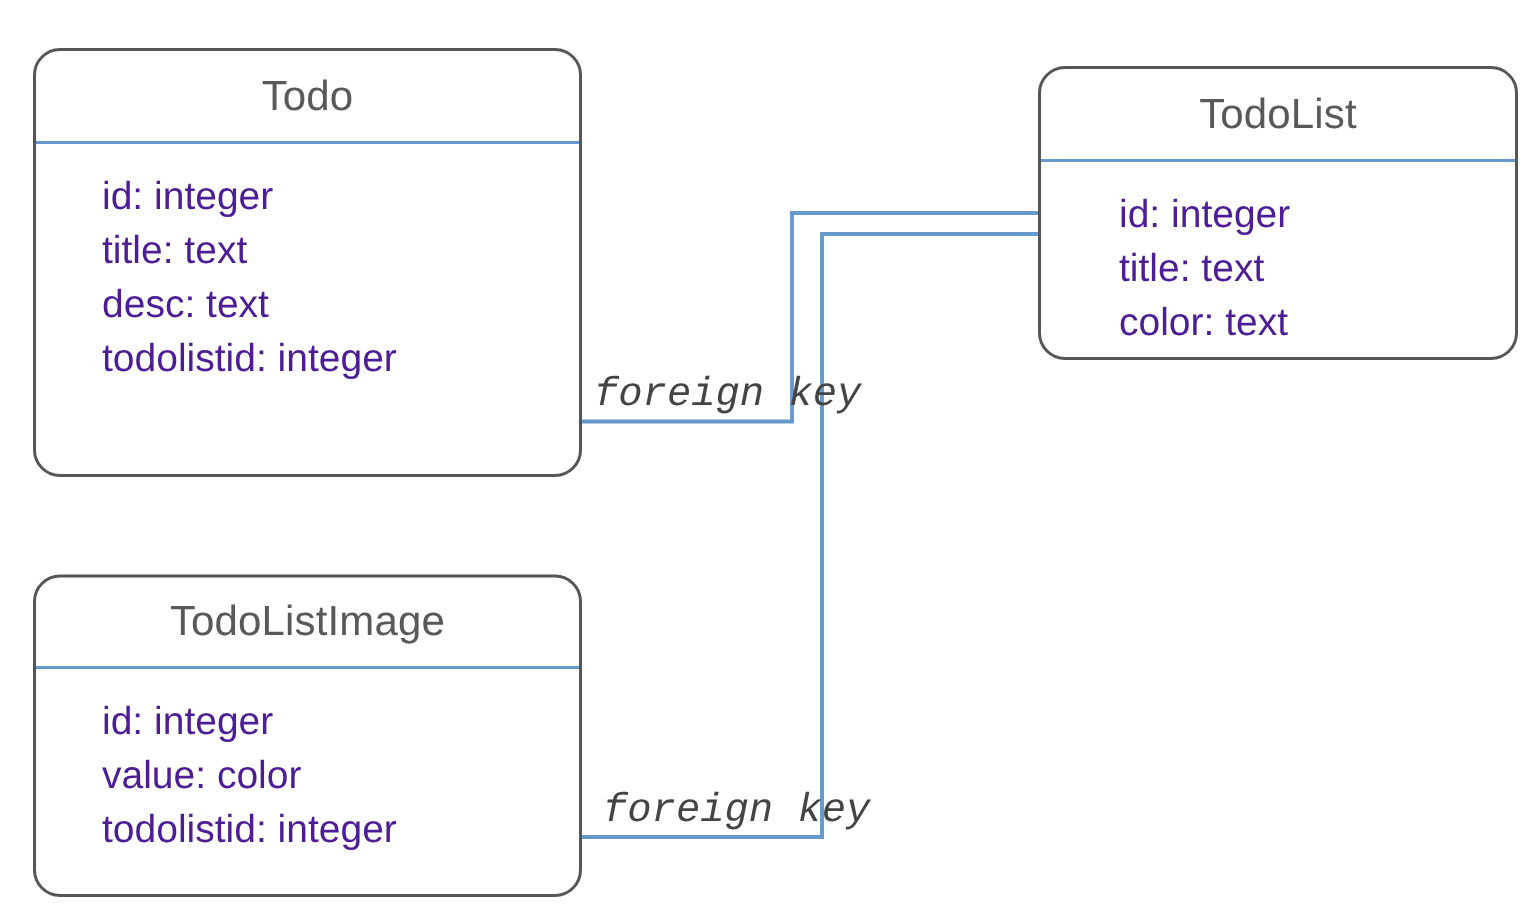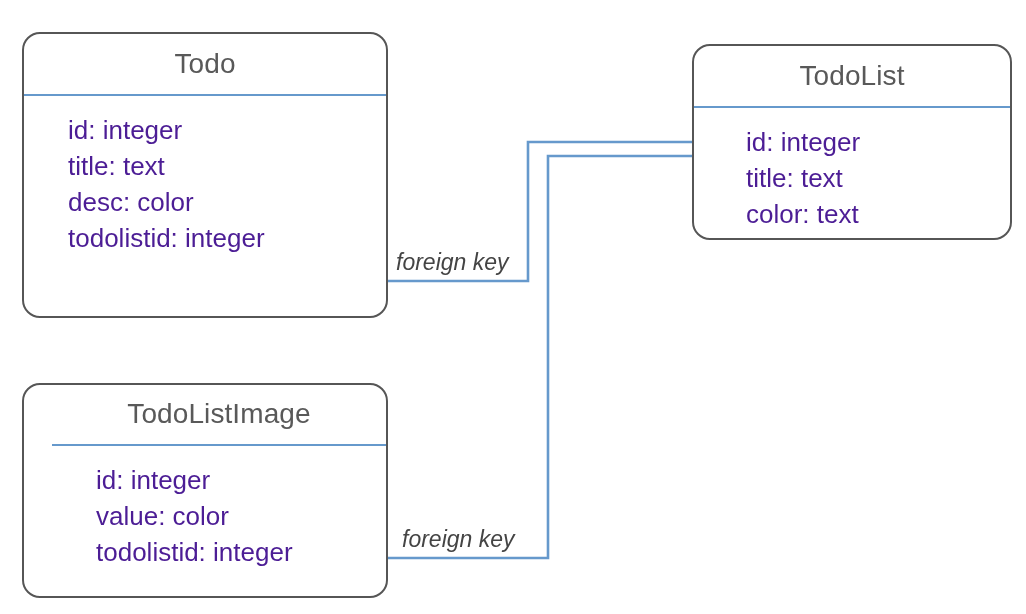--- a/index.html
+++ b/index.html
@@ -82,32 +82,31 @@
   #entity-todolist .entity-title { margin-top: 16px; }
   #entity-todolist .entity-divider { margin-top: 16px; }
   #entity-todolist .attr-list { margin: 16px 0 0 52px; }
 
   
   #entity-todolistimage {
     left: 22px;
     top: 383px;
     width: 366px;
     height: 215px;
-    padding-left: 28px;
   }
   #entity-todolistimage .entity-title { margin-top: 15px; }
   #entity-todolistimage .entity-divider { margin-top: 16px; }
   #entity-todolistimage .attr-list { margin: 16px 0 0 44px; }
 
   .edge-label {
     position: absolute;
     color: #444444;
-    font-size: 23px;
+    font-size: 27px;
     font-style: italic;
-    font-family: Liberation Sans, sans-serif;
+    font-family: Liberation Mono, monospace;
     white-space: nowrap;
     z-index: 3;
     background: transparent;
   }
   #edge-label-todo { left: 396px; top: 249px; }
   #edge-label-todolistimage { left: 402px; top: 526px; }
 </style>
 </head>
 <body>
 
@@ -124,21 +123,21 @@
 
     <path d="M 330 558 L 548 558 L 548 156 L 721 156" fill="none" stroke="#6699cc" stroke-width="2.6" marker-end="url(#arrowhead)"></path>
   </svg>
 
   <div class="entity" id="entity-todo">
     <div class="entity-title">Todo</div>
     <div class="entity-divider"></div>
     <ul class="attr-list">
       <li class="attr">id: integer</li>
       <li class="attr">title: text</li>
-      <li class="attr">desc: color</li>
+      <li class="attr">desc: text</li>
       <li class="attr">todolistid: integer</li>
     </ul>
   </div>
 
   <div class="entity" id="entity-todolist">
     <div class="entity-title">TodoList</div>
     <div class="entity-divider"></div>
     <ul class="attr-list">
       <li class="attr">id: integer</li>
       <li class="attr">title: text</li>

